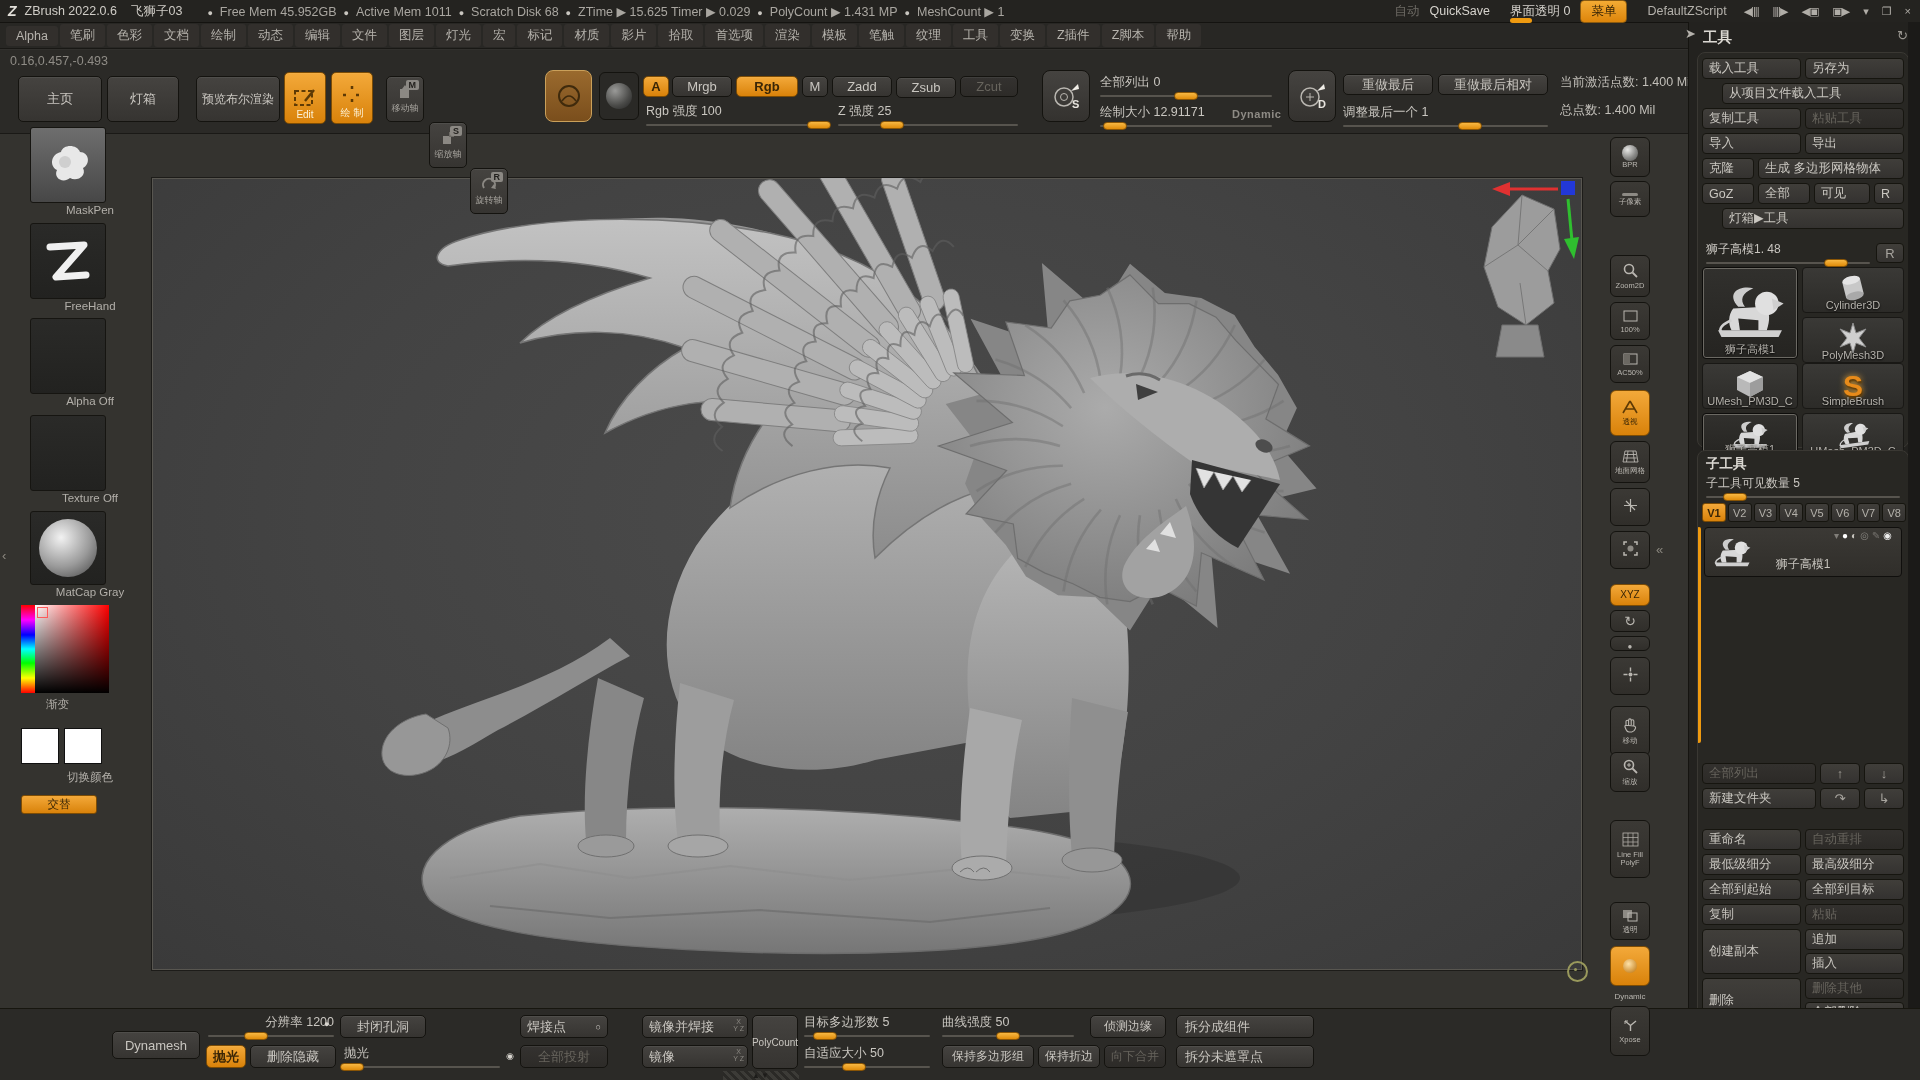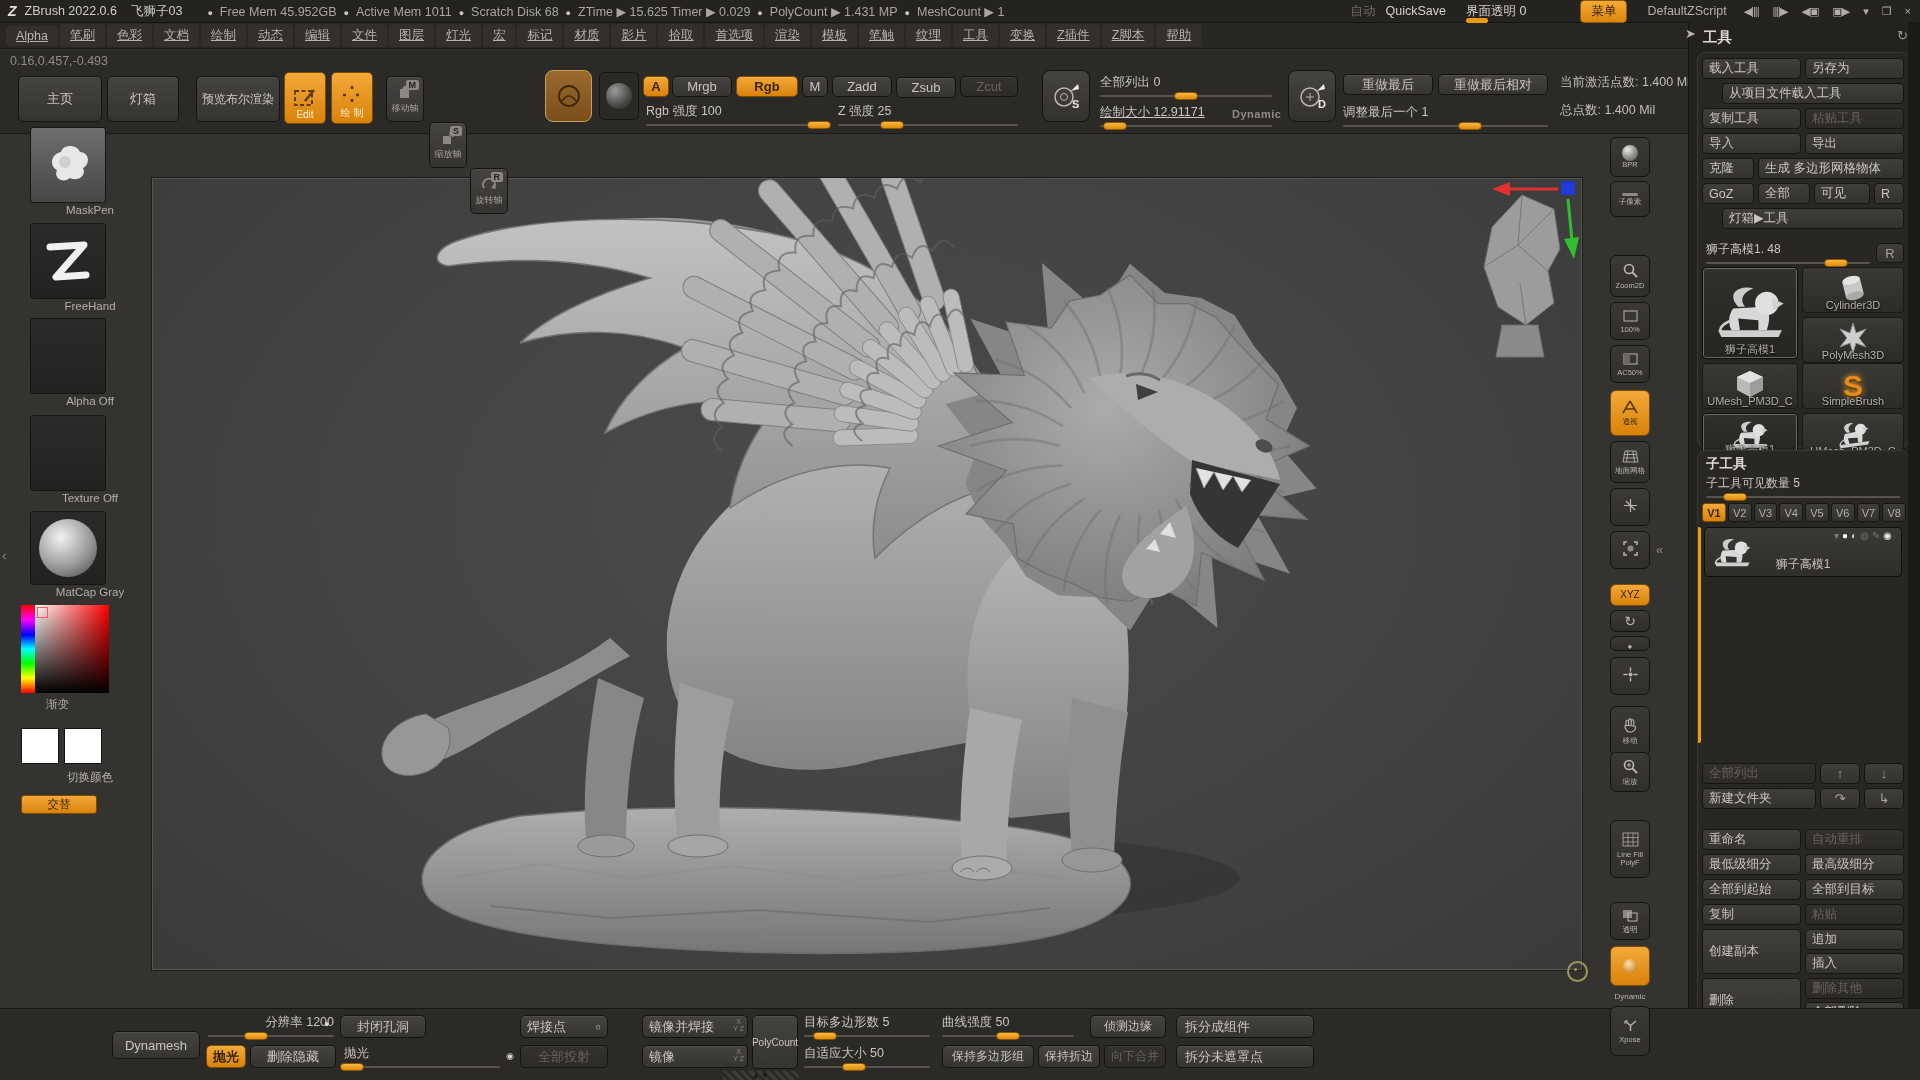--- a/index.html
+++ b/index.html
@@ -12,26 +12,26 @@
   .tb-logo{font-weight:bold;font-style:italic;color:#e3e0da;margin:0 8px 0 8px;font-size:14px;}
   .tb-app{color:#d0cdc7;margin-right:14px;}
   .tb-doc{color:#cfccc6;margin-right:18px;}
   .tb-dot{color:#c9c6c0;font-size:9px;margin:0 7px;}
   .tb-right{position:absolute;right:0;top:0;height:22px;display:flex;align-items:center;}
   .tb-dim{color:#6d6a64;}
   .tb-btn{color:#d6d3cd;margin:0 10px;}
   .tb-op{position:relative;color:#d6d3cd;margin:0 10px;}
   .tb-op .mini{position:absolute;left:0;top:15px;width:22px;height:5px;border-radius:3px;background:#ef9a10;}
   .tb-menu{background:linear-gradient(#f4ab34,#dd850b);color:#3a2606;padding:2px 10px;border-radius:4px;
-           font-size:12.5px;border:1px solid #8a5a10;margin-right:10px;margin-left:44px;}
+           font-size:12.5px;border:1px solid #8a5a10;margin-right:10px;}
   .tb-ico{color:#b0ada7;font-size:11px;margin:0 7px;letter-spacing:-1px;}
   
   .menubar{left:0;top:23px;width:1920px;height:26px;background:#282724;border-bottom:1px solid #191815;
            display:flex;align-items:center;padding-left:6px;box-sizing:border-box;}
-  .menu-item{padding:3px 10px;margin-right:2px;background:#322f2c;border-radius:3px;font-size:12.5px;color:#b6b3ad;text-decoration:underline;}
+  .menu-item{padding:3px 10px;margin-right:2px;background:#322f2c;border-radius:3px;font-size:12.5px;color:#b6b3ad;}
   
   .toolbar{left:0;top:50px;width:1920px;height:83px;background:#2b2a27;border-bottom:1px solid #1a1916;}
   .coords{left:10px;top:4px;font-size:12.5px;color:#8f8c86;}
   .zb{background:linear-gradient(#454340,#363431);border:1px solid #14130f;border-radius:5px;color:#c9c6c0;
       font-size:13px;display:flex;align-items:center;justify-content:center;
       box-shadow:inset 0 1px 0 rgba(255,255,255,.06);box-sizing:border-box;white-space:nowrap;}
   .zb.dim{color:#67645d;background:linear-gradient(#343230,#2d2b28);}
   .zb.orange{background:linear-gradient(#f3a93a,#d9820a);border-color:#7c4c05;color:#3a2606;font-weight:bold;}
   .zb.tall{flex-direction:column;justify-content:flex-end;padding-bottom:3px;}
   .zb.tall .cap{font-size:10px;font-weight:normal;}
@@ -403,21 +403,21 @@
           <path d="M20 10 L27 3 L28 8 Z" fill="#f0ede7"></path>
           <text x="21" y="27" font-size="11" fill="#e8e5df" font-weight="bold">S</text>
         </svg>
     </div>
     <div class="abs sl" style="left:1100px;top:24px;width:172px;">
       <div class="sl-lab"><span>全部列出</span> <span>0</span></div>
       <div class="sl-track">
           <div class="sl-knob" style="left:50%;"></div>
         </div>
     </div>
-    <div class="abs sl" style="left:1100px;top:54px;width:172px;text-decoration:underline;">
+    <div class="abs sl" style="left:1100px;top:54px;width:172px;">
       <div class="sl-lab"><span>绘制大小</span> <span>12.91171</span></div>
       <div class="sl-track">
           <div class="sl-knob" style="left:9%;"></div>
         </div>
     </div>
     <div class="abs dynamic-lab" style="left:1232px;top:58px;">Dynamic</div>
     <div class="abs" style="left:1288px;top:20px;width:46px;height:50px;background:linear-gradient(#454340,#34322f);border:1px solid #14130f;border-radius:8px;display:flex;align-items:center;justify-content:center;">
       <svg width="30" height="30" viewBox="0 0 30 30">
           <circle cx="13" cy="16" r="9" fill="none" stroke="#b9b6b0" stroke-width="1.5"></circle>
           <path d="M13 12 v8 M9 16 h8" stroke="#b9b6b0"></path>

